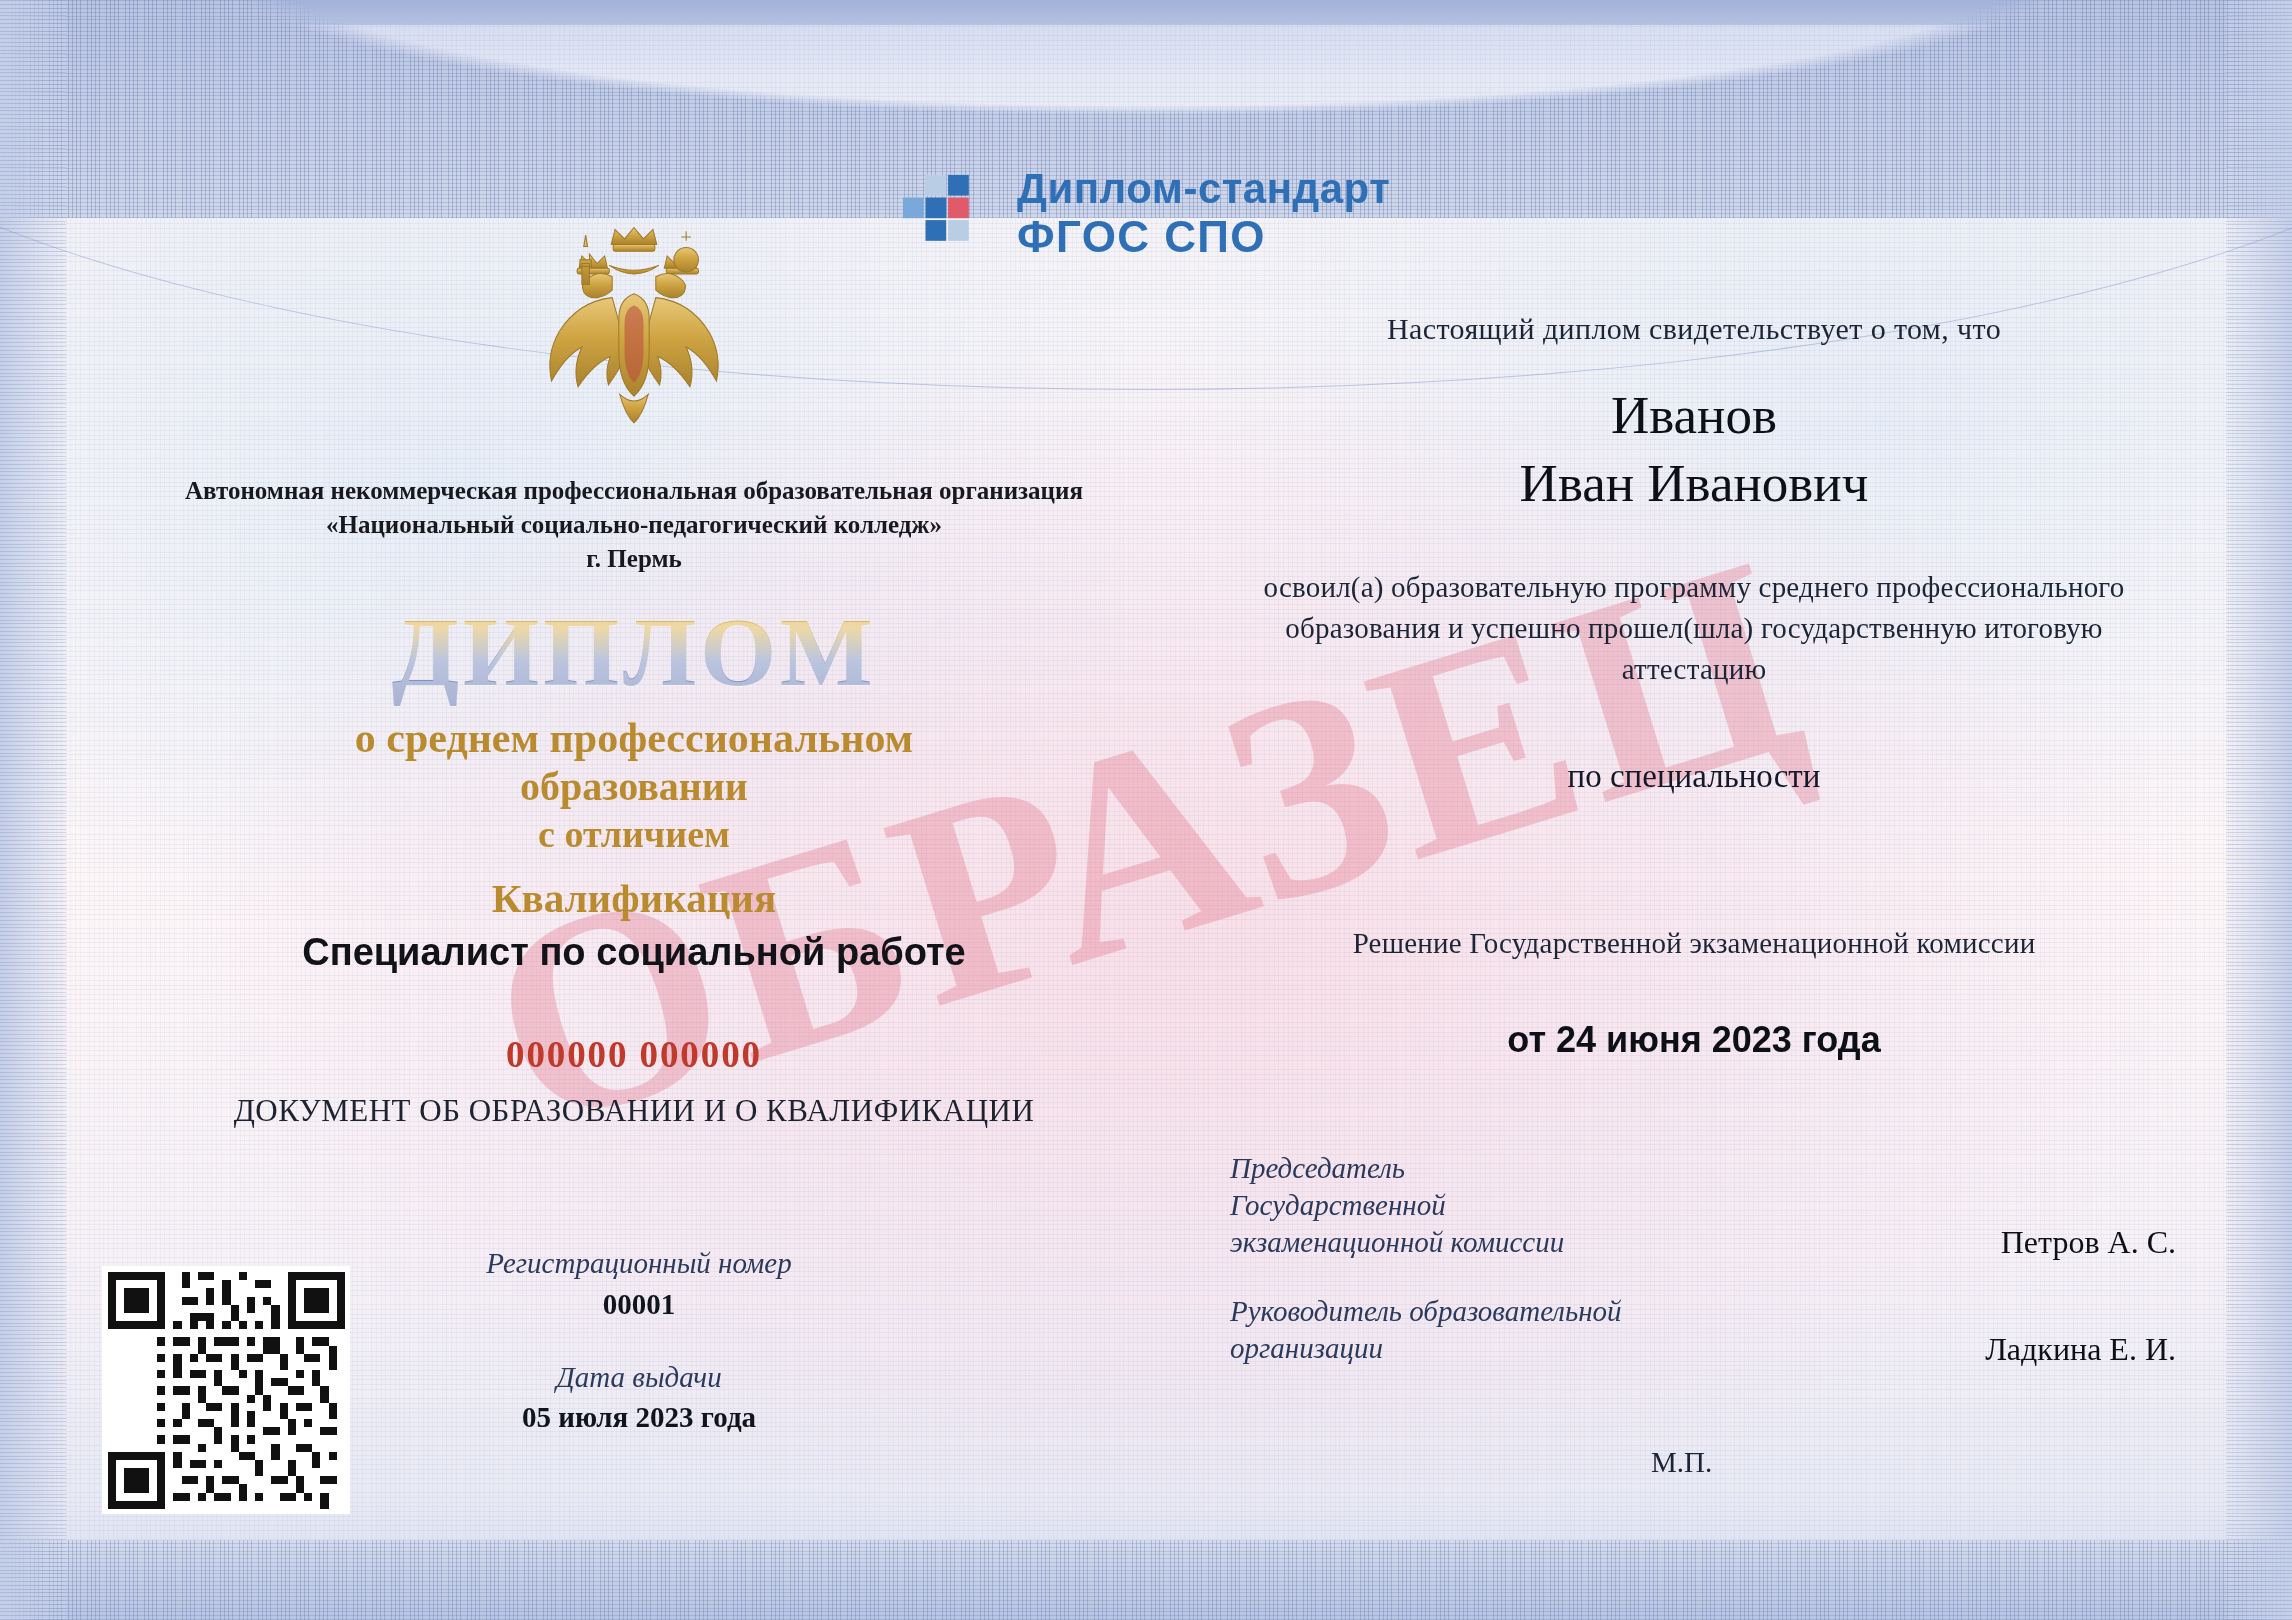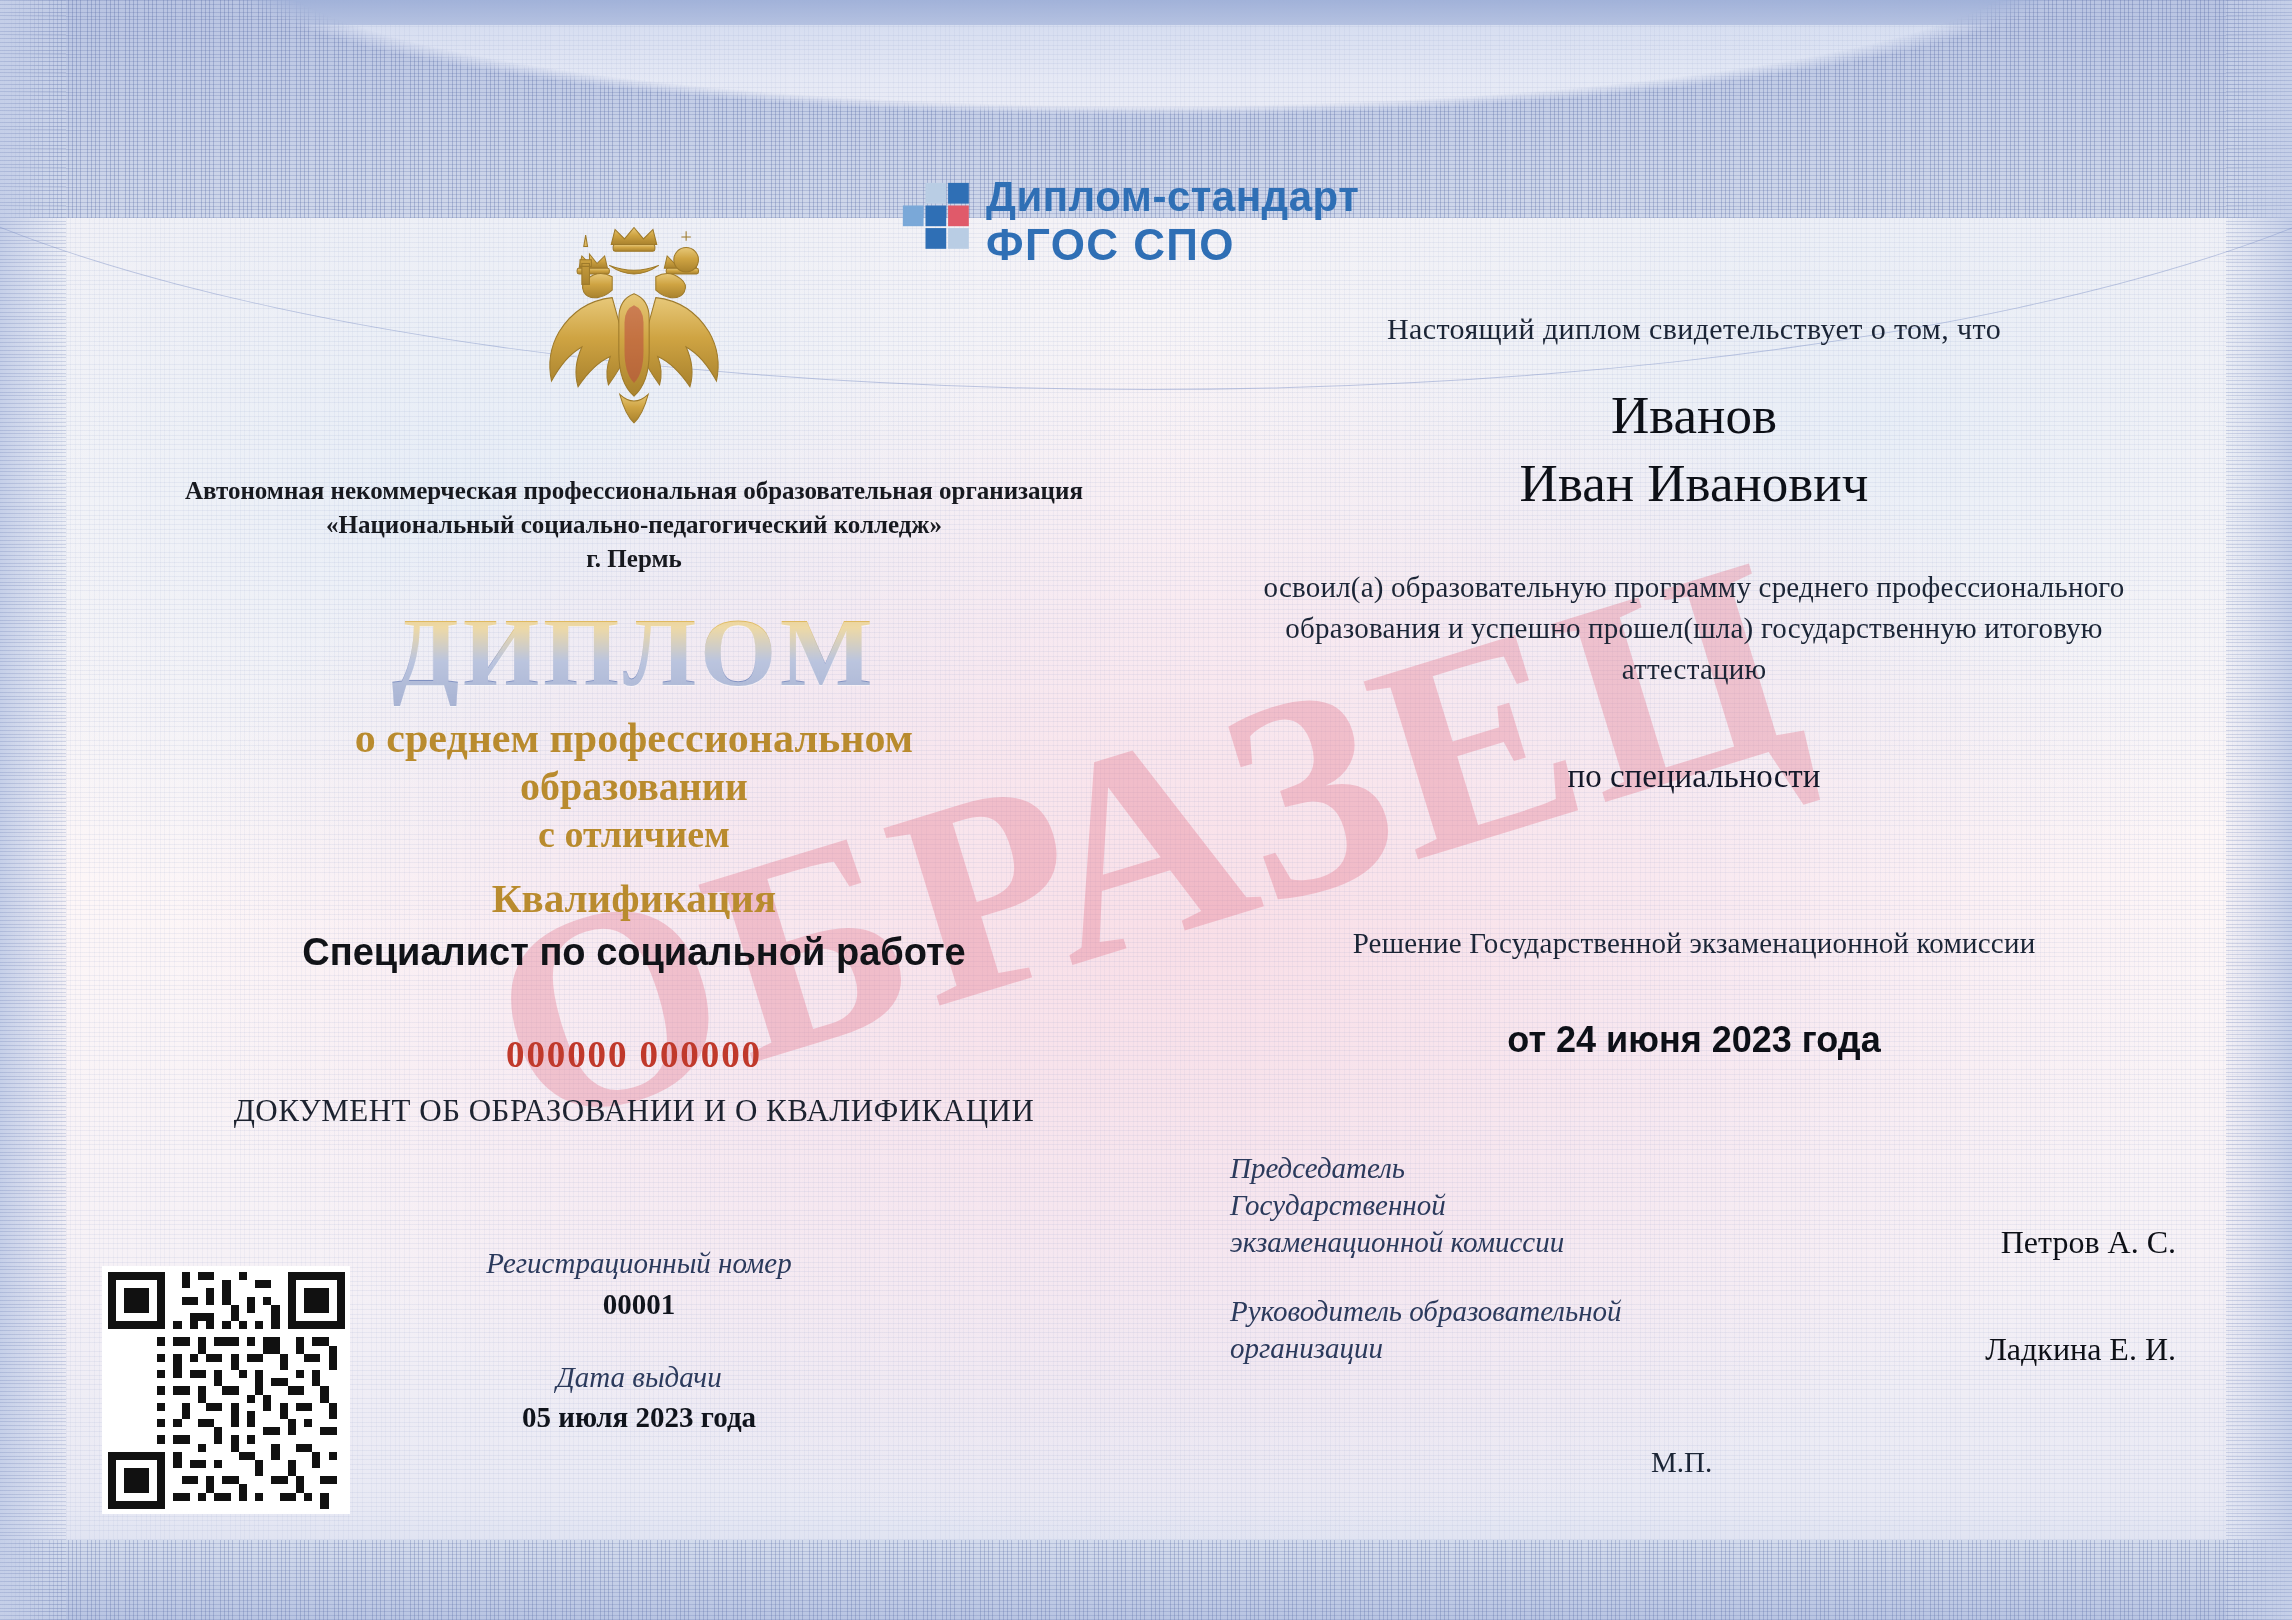--- a/index.html
+++ b/index.html
@@ -115,22 +115,21 @@
     z-index: 8;
   }
 
   
   .brand {
     position: absolute;
     left: 901px;
     top: 168px;
     display: flex;
     align-items: center;
-    gap: 4px;
-    margin-top: 8px;
+    gap: 35px;
   }
   .brand-mark { width: 81px; height: 81px; position: relative; flex: none; }
   .brand-text { line-height: 1.02; }
   .brand-line1 {
     font-family: "Liberation Sans", sans-serif;
     font-size: 42px;
     font-weight: 700;
     color: #2f6fb5;
     letter-spacing: 0.5px;
   }

